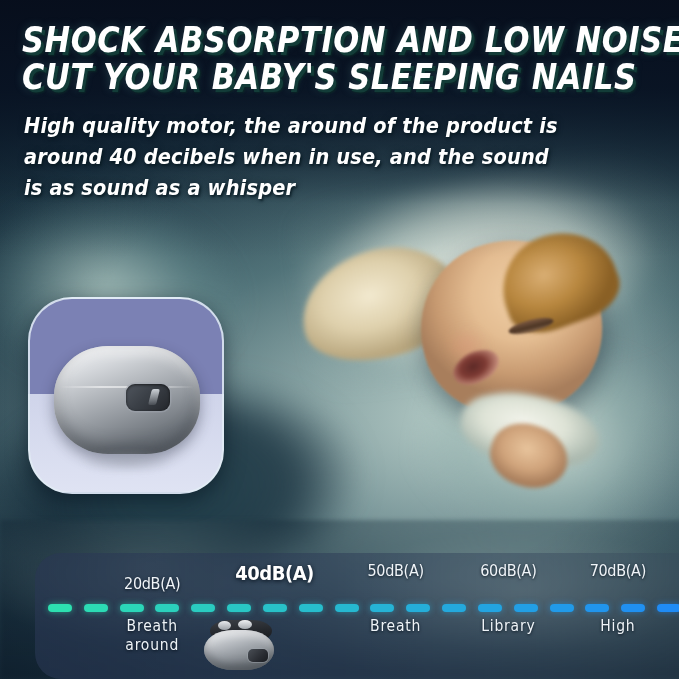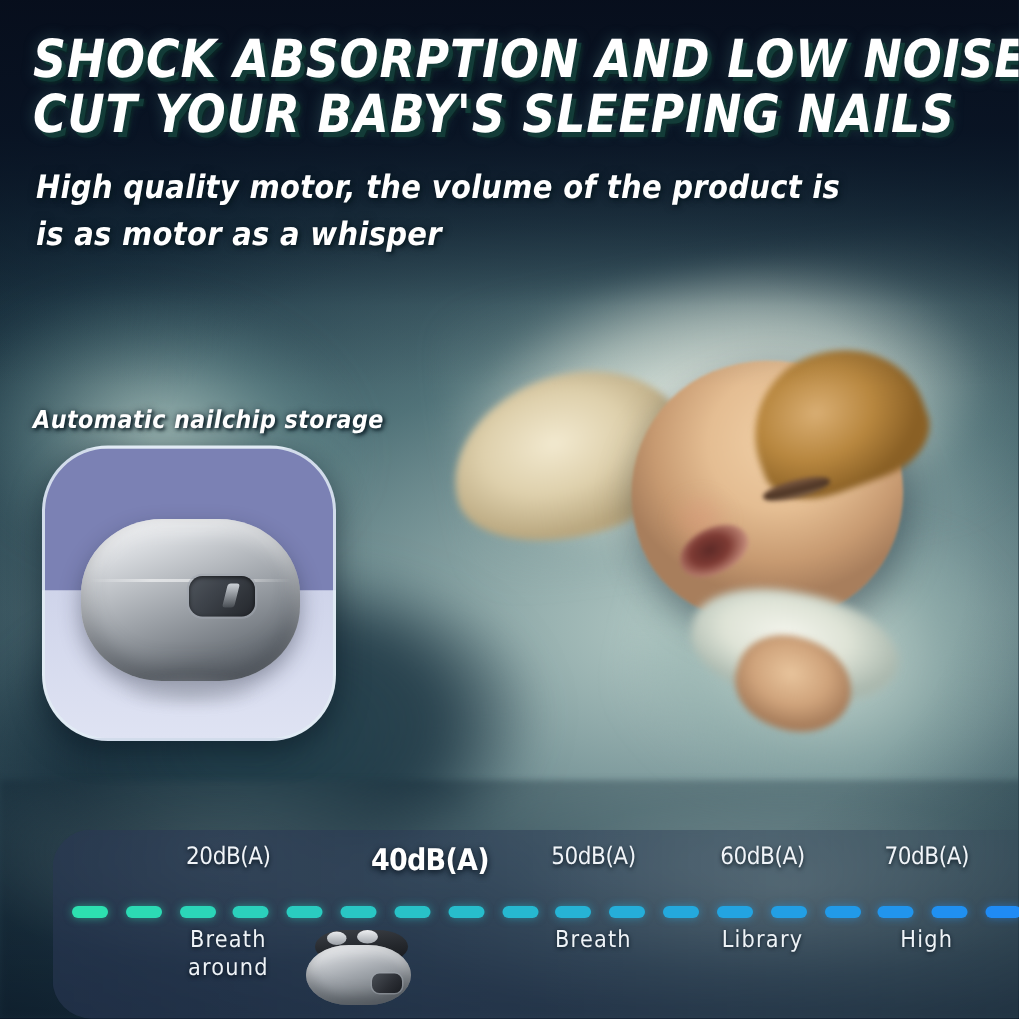--- a/index.html
+++ b/index.html
@@ -422,37 +422,37 @@
     <div class="bg-streaks"></div>
     <div class="bg-vignette"></div>
   </div>
 
   <div class="headline">
     <span class="hl-line">SHOCK ABSORPTION AND LOW NOISE</span>
     <span class="hl-line">CUT YOUR BABY'S SLEEPING NAILS</span>
   </div>
 
   <div class="subcopy">
-    <span class="sc-line">High quality motor, the volume of the product is</span>
-    <span class="sc-line">is as motor as a whisper</span>
-  </div>
-
-  <div class="nailchip-caption">Automatic nailchip storage</div>
+    <span class="sc-line">High quality motor, the around of the product is</span>
+    <span class="sc-line">around 40 decibels when in use, and the sound</span>
+    <span class="sc-line">is as sound as a whisper</span>
+  </div>
+
   <div class="nailchip-card">
     <div class="nailchip-case">
       <div class="nailchip-seam"></div>
       <div class="nailchip-window"></div>
     </div>
     <div class="nailchip-reflect"></div>
   </div>
 
   <div class="db-panel">
     <div class="db-row-top">
-        <div class="db-tick" style="left: 18.2%;">20dB(A)</div>
-        <div class="db-tick highlight" style="left: 37.2%; margin-left: 12px;">40dB(A)</div>
+        <div class="db-tick" style="left: 18.2%; margin-top: 13px;">20dB(A)</div>
+        <div class="db-tick highlight" style="left: 37.2%;">40dB(A)</div>
         <div class="db-tick" style="left: 56%;">50dB(A)</div>
         <div class="db-tick" style="left: 73.5%;">60dB(A)</div>
         <div class="db-tick" style="left: 90.5%;">70dB(A)</div>
       </div>
     <div class="db-scale">
         <div class="db-dash" style="left: 2%; background: rgb(45, 224, 176); box-shadow: rgba(45, 224, 176, 0.55) 0px 0px 6px;"></div>
         <div class="db-dash" style="left: 7.56471%; background: rgb(44, 219, 180); box-shadow: rgba(44, 219, 180, 0.55) 0px 0px 6px;"></div>
         <div class="db-dash" style="left: 13.1294%; background: rgb(43, 214, 184); box-shadow: rgba(43, 214, 184, 0.55) 0px 0px 6px;"></div>
         <div class="db-dash" style="left: 18.6941%; background: rgb(43, 209, 188); box-shadow: rgba(43, 209, 188, 0.55) 0px 0px 6px;"></div>
         <div class="db-dash" style="left: 24.2588%; background: rgb(42, 204, 192); box-shadow: rgba(42, 204, 192, 0.55) 0px 0px 6px;"></div>

